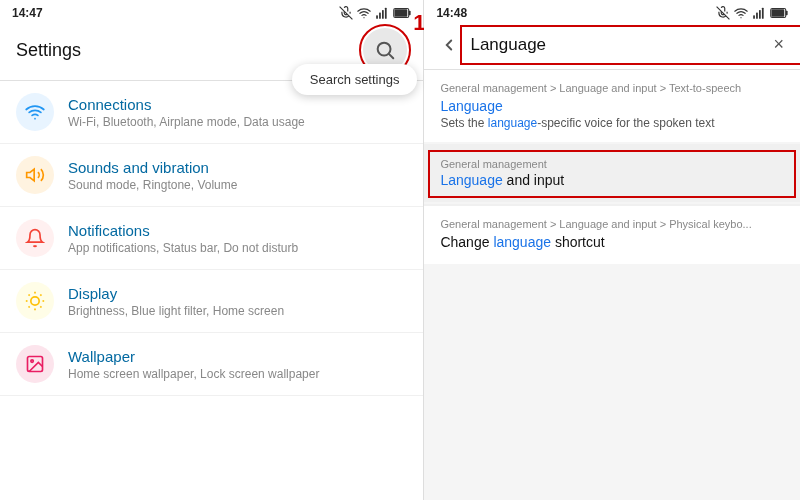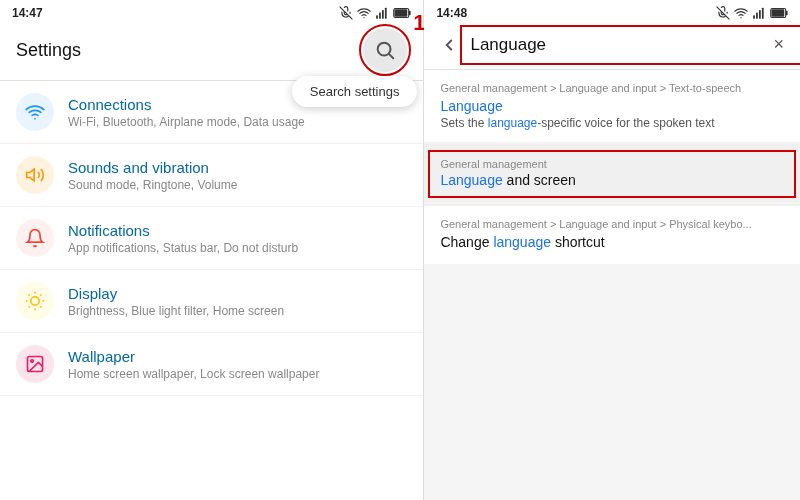--- a/index.html
+++ b/index.html
@@ -91,21 +91,21 @@
       top: -18px;
       right: -18px;
       font-size: 22px;
       font-weight: 700;
       color: #cc0000;
       font-family: Arial, sans-serif;
     }
 
     .search-tooltip {
       position: absolute;
-      top: 48px;
+      top: 36px;
       right: -10px;
       background: #ffffff;
       border-radius: 20px;
       padding: 8px 18px;
       font-size: 13px;
       color: #333;
       box-shadow: 0 2px 10px rgba(0,0,0,0.2);
       white-space: nowrap;
       z-index: 10;
     }
@@ -474,21 +474,21 @@
       <div class="result-description">
         Sets the <span class="highlight">language</span>-specific voice for the spoken text
       </div>
     </div>
 
     <div style="height:2px; background:#f0f0f0;"></div>
 
     <div class="result-item highlighted-result" style="position:relative;">
       <div class="result-item-section">General management</div>
       <div class="result-title">
-        <span class="highlight">Language</span><span> and screen</span>
+        <span class="highlight">Language</span><span> and input</span>
       </div>
       <div class="red-box-3"></div>
 
     </div>
 
     <div style="height:2px; background:#f0f0f0;"></div>
 
     <div class="result-item">
       <div class="result-breadcrumb">General management &gt; Language and input &gt; Physical keybo...</div>
       <div class="result-title">

